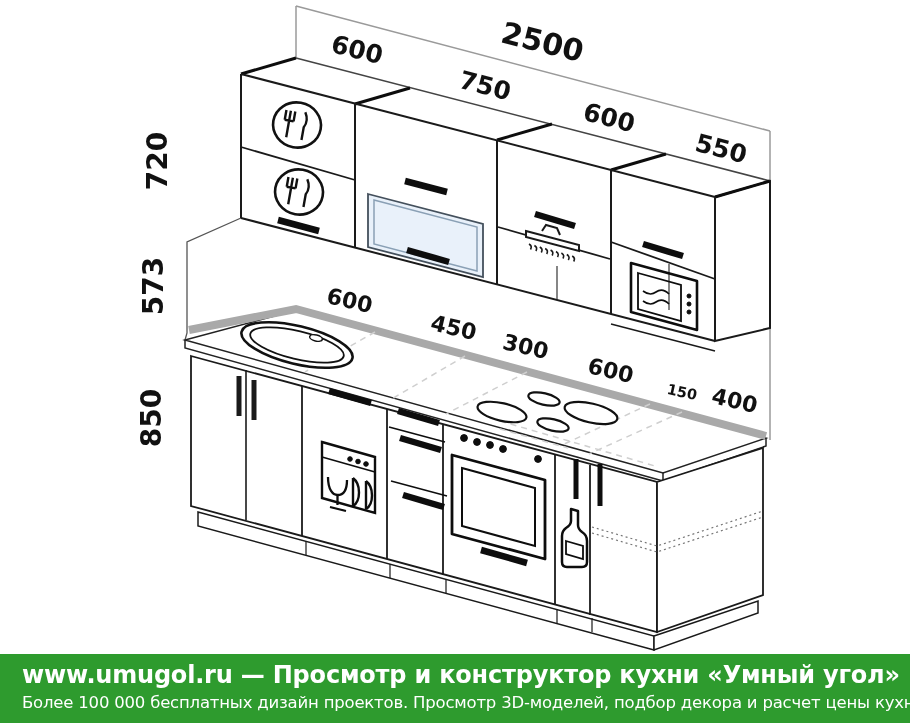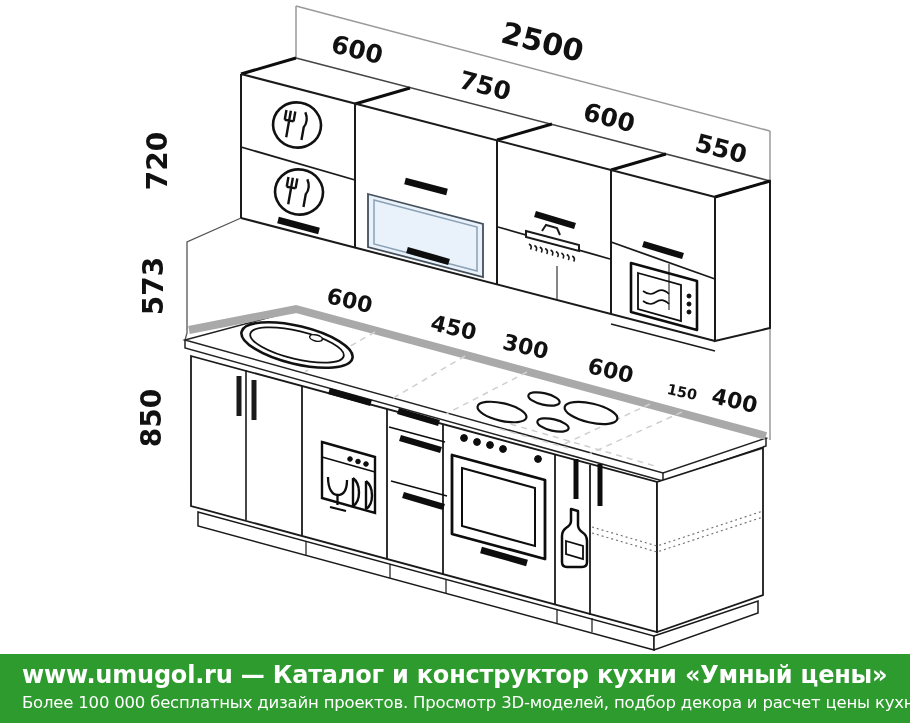--- a/index.html
+++ b/index.html
@@ -234,16 +234,16 @@
       <text transform="translate(348,308) rotate(13)" text-anchor="middle" font-size="22">600</text>
       <text transform="translate(452,335) rotate(13)" text-anchor="middle" font-size="22">450</text>
       <text transform="translate(524,354) rotate(13)" text-anchor="middle" font-size="22">300</text>
       <text transform="translate(609,378) rotate(13)" text-anchor="middle" font-size="22">600</text>
       <text transform="translate(681,397) rotate(12)" text-anchor="middle" font-size="14.5">150</text>
       <text transform="translate(733,408) rotate(13)" text-anchor="middle" font-size="22">400</text>
     </g>
   </svg>
 
   <div class="banner">
-    <div class="l1">www.umugol.ru — Каталог и конструктор кухни «Умный цены»</div>
+    <div class="l1">www.umugol.ru — Просмотр и конструктор кухни «Умный угол»</div>
     <div class="l2">Более 100 000 бесплатных дизайн проектов. Просмотр 3D-моделей, подбор декора и расчет цены кухни.</div>
   </div>
 </div>
 
 </body></html>

